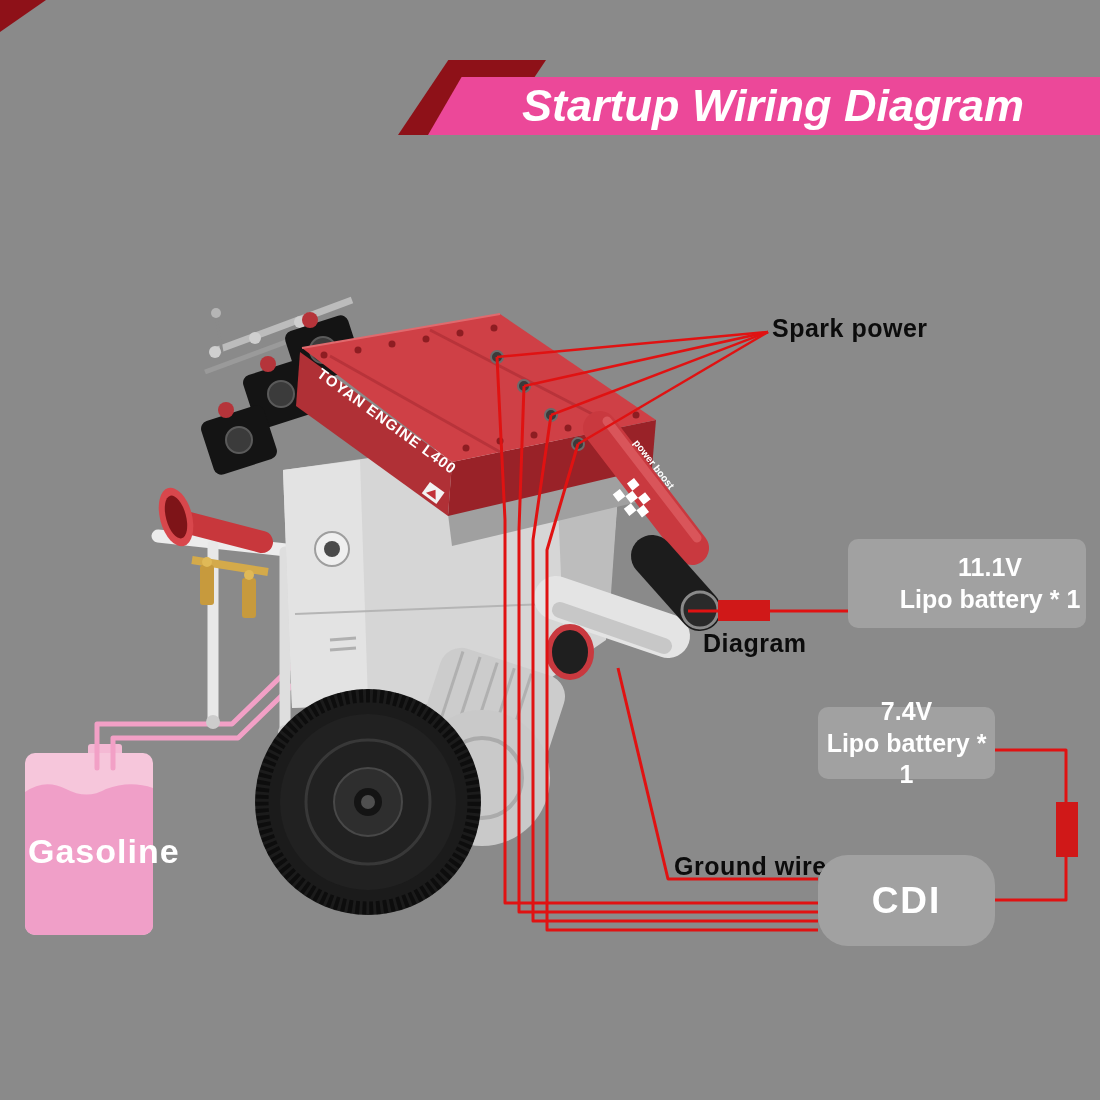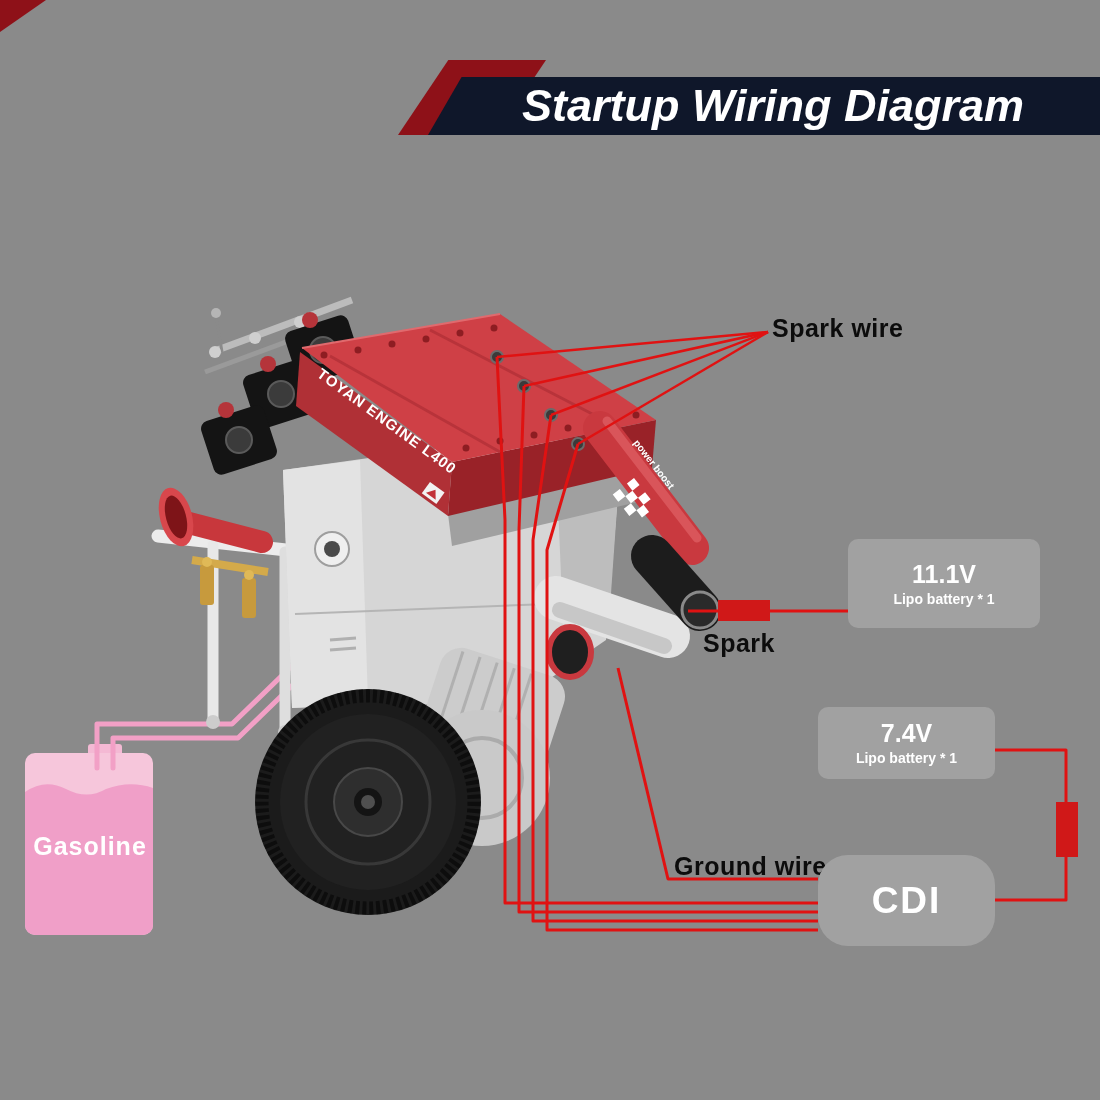--- a/index.html
+++ b/index.html
@@ -7,42 +7,42 @@
     width:1100px;height:1100px;position:relative;overflow:hidden;
     background:#8a8a8a;font-family:"Liberation Sans",sans-serif;
   }
   #scene{position:absolute;left:0;top:0;z-index:1;}
   .overlay{position:absolute;z-index:2;}
   
   #corner-tri{left:0;top:0;width:46px;height:32px;background:#8e1118;
     clip-path:polygon(0 0,100% 0,0 100%);}
   #banner-dark{left:398px;top:60px;width:148px;height:75px;background:#8e1118;
     clip-path:polygon(34% 0,100% 0,66% 100%,0 100%);}
-  #banner-main{left:428px;top:77px;width:672px;height:58px;background:#0f172a;
+  #banner-main{left:428px;top:77px;width:672px;height:58px;background:#ec4899;
     clip-path:polygon(5% 0,100% 0,100% 100%,0 100%);
     display:flex;align-items:center;justify-content:center;}
   #banner-title{color:#ffffff;font-size:45px;font-weight:bold;font-style:italic;
     white-space:nowrap;padding-left:18px;}
   
   .callout{position:absolute;z-index:2;font-weight:bold;font-size:25px;color:#0c0c0c;
     letter-spacing:.5px;white-space:nowrap;}
   
   .gbox{position:absolute;z-index:2;background:#a1a1a1;border-radius:10px;color:#ffffff;
     display:flex;flex-direction:column;align-items:center;justify-content:center;
     font-weight:bold;text-align:center;}
   .gbox .v{font-size:25px;line-height:1.25;}
-  .gbox .l{font-size:14px;line-height:1.25;margin-top:1px;}
+  .gbox .l{font-size:25px;line-height:1.25;margin-top:1px;}
   #box-cdi{font-size:37px;letter-spacing:2px;}
   
   .red-conn{position:absolute;z-index:2;background:#d01818;}
   #switch-conn{left:718px;top:600px;width:52px;height:21px;}
   #right-conn{left:1056px;top:802px;width:22px;height:55px;}
   
   #gasoline-label{position:absolute;z-index:2;left:28px;top:832px;width:124px;
-    text-align:center;color:#ffffff;font-weight:bold;font-size:25px;letter-spacing:1px;}
+    text-align:center;color:#ffffff;font-weight:bold;font-size:34px;letter-spacing:1px;}
 </style>
 </head>
 <body>
 
 <svg id="scene" width="1100" height="1100" viewBox="0 0 1100 1100">
 
   <g>
     <rect x="88" y="744" width="34" height="16" rx="3" fill="#f4b9d4"></rect>
     <rect x="25" y="753" width="128" height="182" rx="10" fill="#f6c6db"></rect>
     <path d="M25,792 Q45,778 66,789 T106,789 Q130,780 153,788 L153,925
@@ -214,25 +214,25 @@
     <path d="M618,668 L668,879 L818,879"></path>
   </g>
 </svg>
 
 <div class="overlay" id="corner-tri"></div>
 <div class="overlay" id="banner-dark"></div>
 <div class="overlay" id="banner-main">
   <span id="banner-title">Startup Wiring Diagram</span>
 </div>
 
-<div class="callout" style="left:772px;top:314px;">Spark wire</div>
-<div class="callout" style="left:703px;top:629px;">Spark</div>
+<div class="callout" style="left:772px;top:314px;">Spark power</div>
+<div class="callout" style="left:703px;top:629px;">Diagram</div>
 <div class="callout" style="left:674px;top:852px;">Ground wire</div>
 
-<div class="gbox" style="left:848px;top:539px;width:192px;height:89px;">
+<div class="gbox" style="left:848px;top:539px;width:192px;height:89px;padding-left:46px;">
   <div class="v">11.1V</div>
   <div class="l">Lipo battery * 1</div>
 </div>
 
 <div class="gbox" style="left:818px;top:707px;width:177px;height:72px;">
   <div class="v">7.4V</div>
   <div class="l">Lipo battery * 1</div>
 </div>
 
 <div class="gbox" id="box-cdi" style="left:818px;top:855px;width:177px;height:91px;border-radius:30px;">

